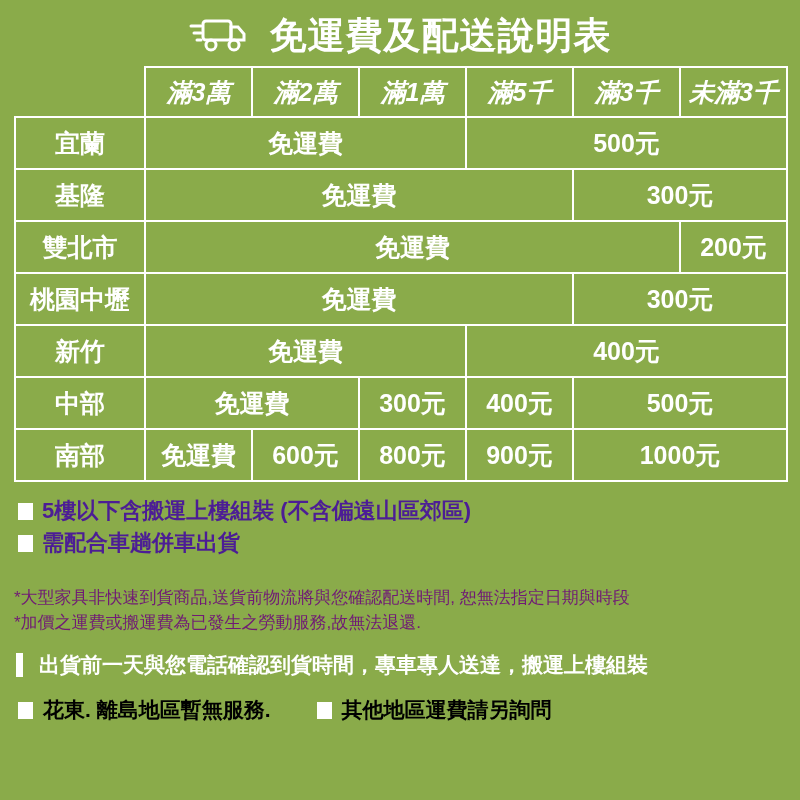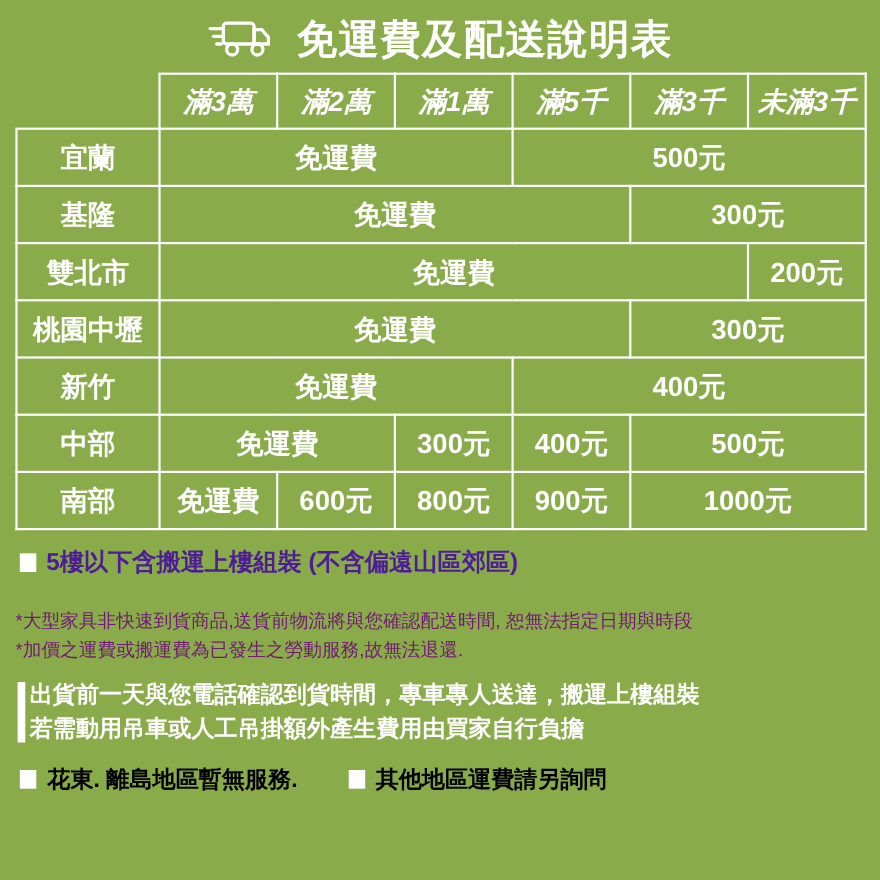--- a/index.html
+++ b/index.html
@@ -111,21 +111,21 @@
   .footnote {
     font-size: 17px;
     color: #701a75;
     line-height: 1.5;
     font-weight: normal;
   }
 
   
   .emph {
     display: flex;
-    gap: 4px;
+    gap: 16px;
     padding: 14px 14px 0 16px;
   }
   .bar {
     width: 7px;
     background: #ffffff;
     flex: 0 0 auto;
     margin-top: 3px;
     margin-bottom: 3px;
   }
   .emph-lines {
@@ -244,32 +244,35 @@
           </tr>
         </tbody>
     </table>
   </div>
 
   <div class="notes">
     <div class="note-line">
       <span class="sq"></span>
       <span class="note-text">5樓以下含搬運上樓組裝 (不含偏遠山區郊區)</span>
     </div>
+    <div class="note-line">
+      <span class="sq"></span>
+      <span class="note-text">需配合車趟併車出貨</span>
+    </div>
   </div>
 
   <div class="footnotes">
     <div class="footnote">*大型家具非快速到貨商品,送貨前物流將與您確認配送時間, 恕無法指定日期與時段</div>
     <div class="footnote">*加價之運費或搬運費為已發生之勞動服務,故無法退還.</div>
   </div>
 
   <div class="emph">
     <div class="bar"></div>
     <div class="emph-lines">
       <div class="emph-line">出貨前一天與您電話確認到貨時間，專車專人送達，搬運上樓組裝</div>
-      <div class="emph-line">若需動用吊車或人工吊掛額外產生費用由買家自行負擔</div>
     </div>
   </div>
 
   <div class="bottom-row">
     <span class="sq"></span>
     <span class="bottom-text">花東. 離島地區暫無服務.</span>
     <span class="gap-mid"></span>
     <span class="sq"></span>
     <span class="bottom-text">其他地區運費請另詢問</span>
   </div>

